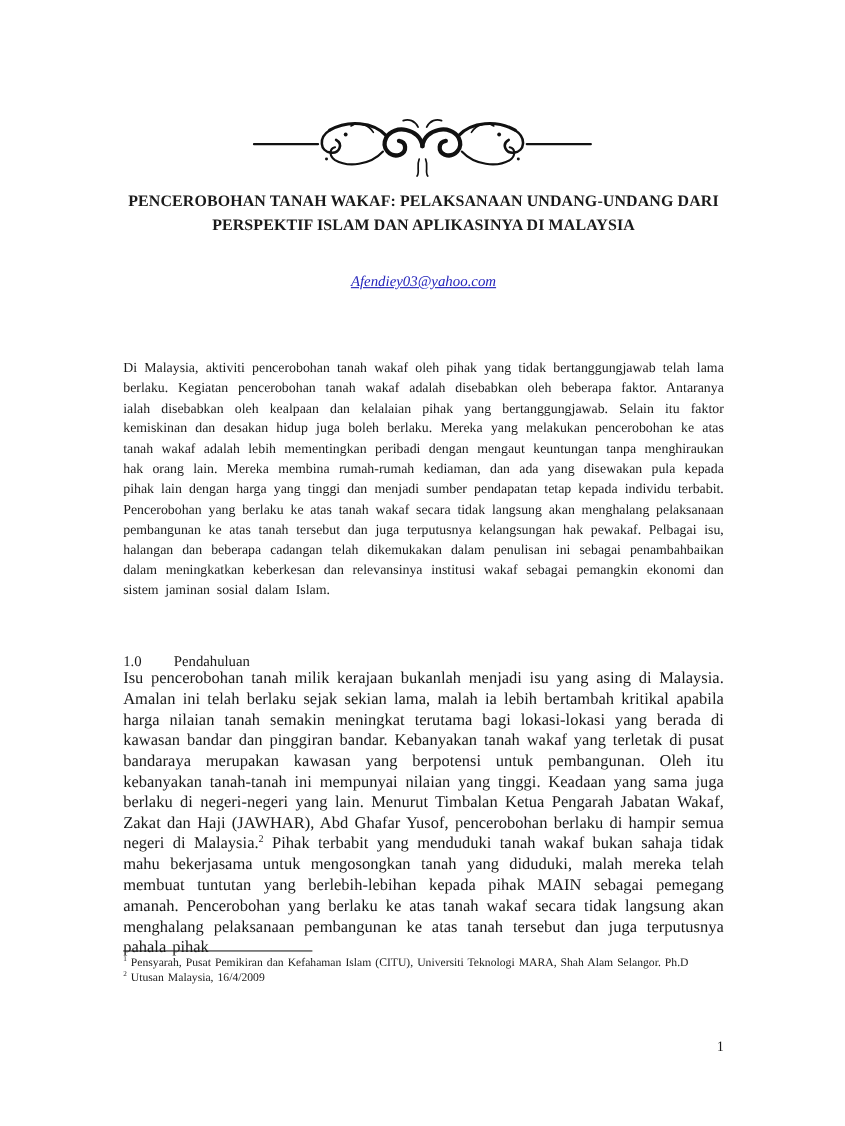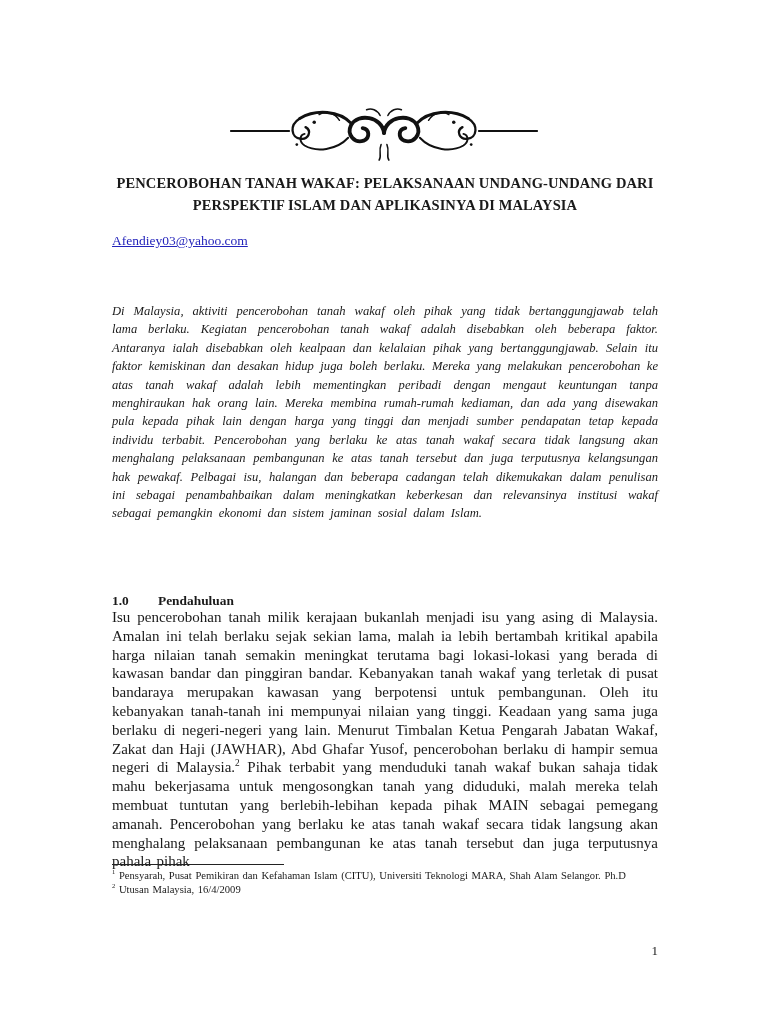--- a/index.html
+++ b/index.html
@@ -37,45 +37,45 @@
     line-height: 22px;
     letter-spacing: 0.1px;
   }
   .author-line {
     top: 209px;
     text-align: center;
     font-size: 13.5px;
   }
   sup { font-size: 0.62em; line-height: 0; }
   .email-line {
-    top: 217px;
-    text-align: left;
+    top: 232px;
+    text-align: center;
     font-size: 13.5px;
+    font-style: italic;
   }
   .email-link {
     color: #2323bb;
     text-decoration: underline;
     cursor: pointer;
   }
   .abstract-heading {
     top: 264px;
     text-align: center;
     font-size: 13.2px;
   }
   .abstract-text {
-    top: 286px;
-    font-style: italic;
+    top: 309px;
     font-size: 12.6px;
     line-height: 18.4px;
     text-align: justify;
     word-spacing: 3px;
   }
   .section-heading {
     top: 577px;
-    font-weight: bold;
+    font-weight: normal;
     font-size: 13.4px;
   }
   .section-number { display: inline-block; width: 46px; }
   .body-paragraph {
     top: 592px;
     font-size: 15px;
     line-height: 18.8px;
     text-align: justify;
     word-spacing: 1.6px;
   }

